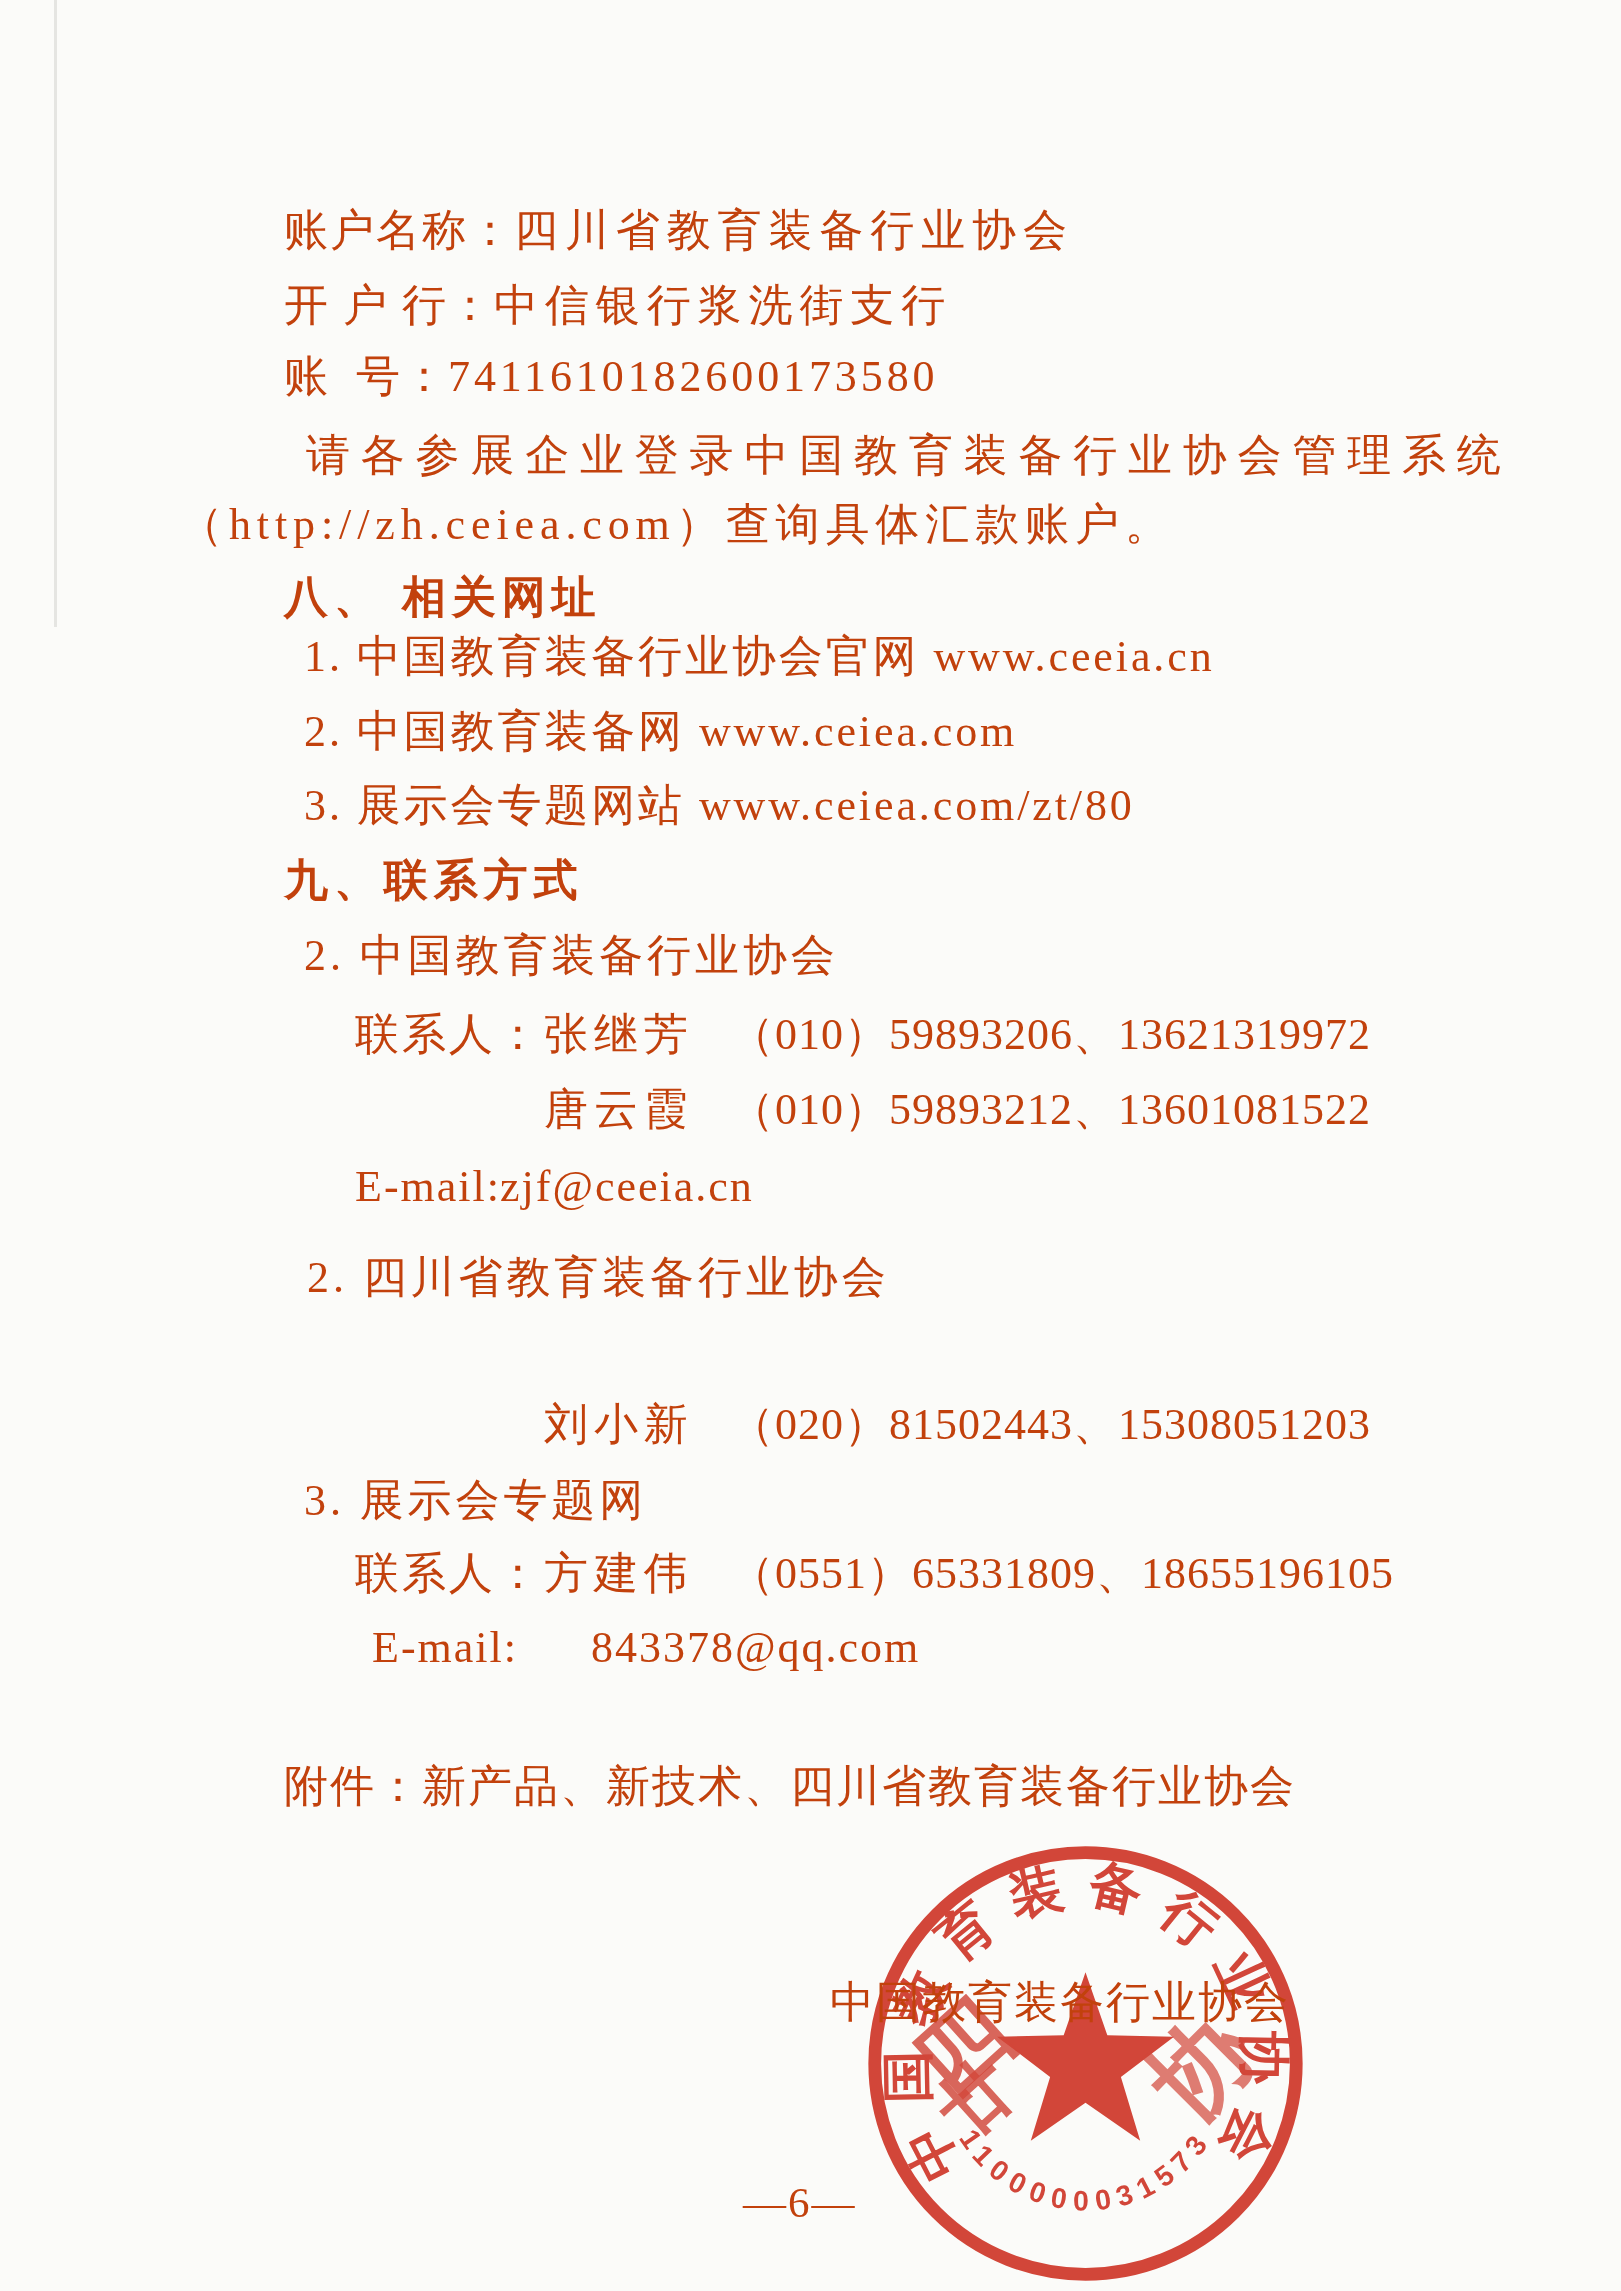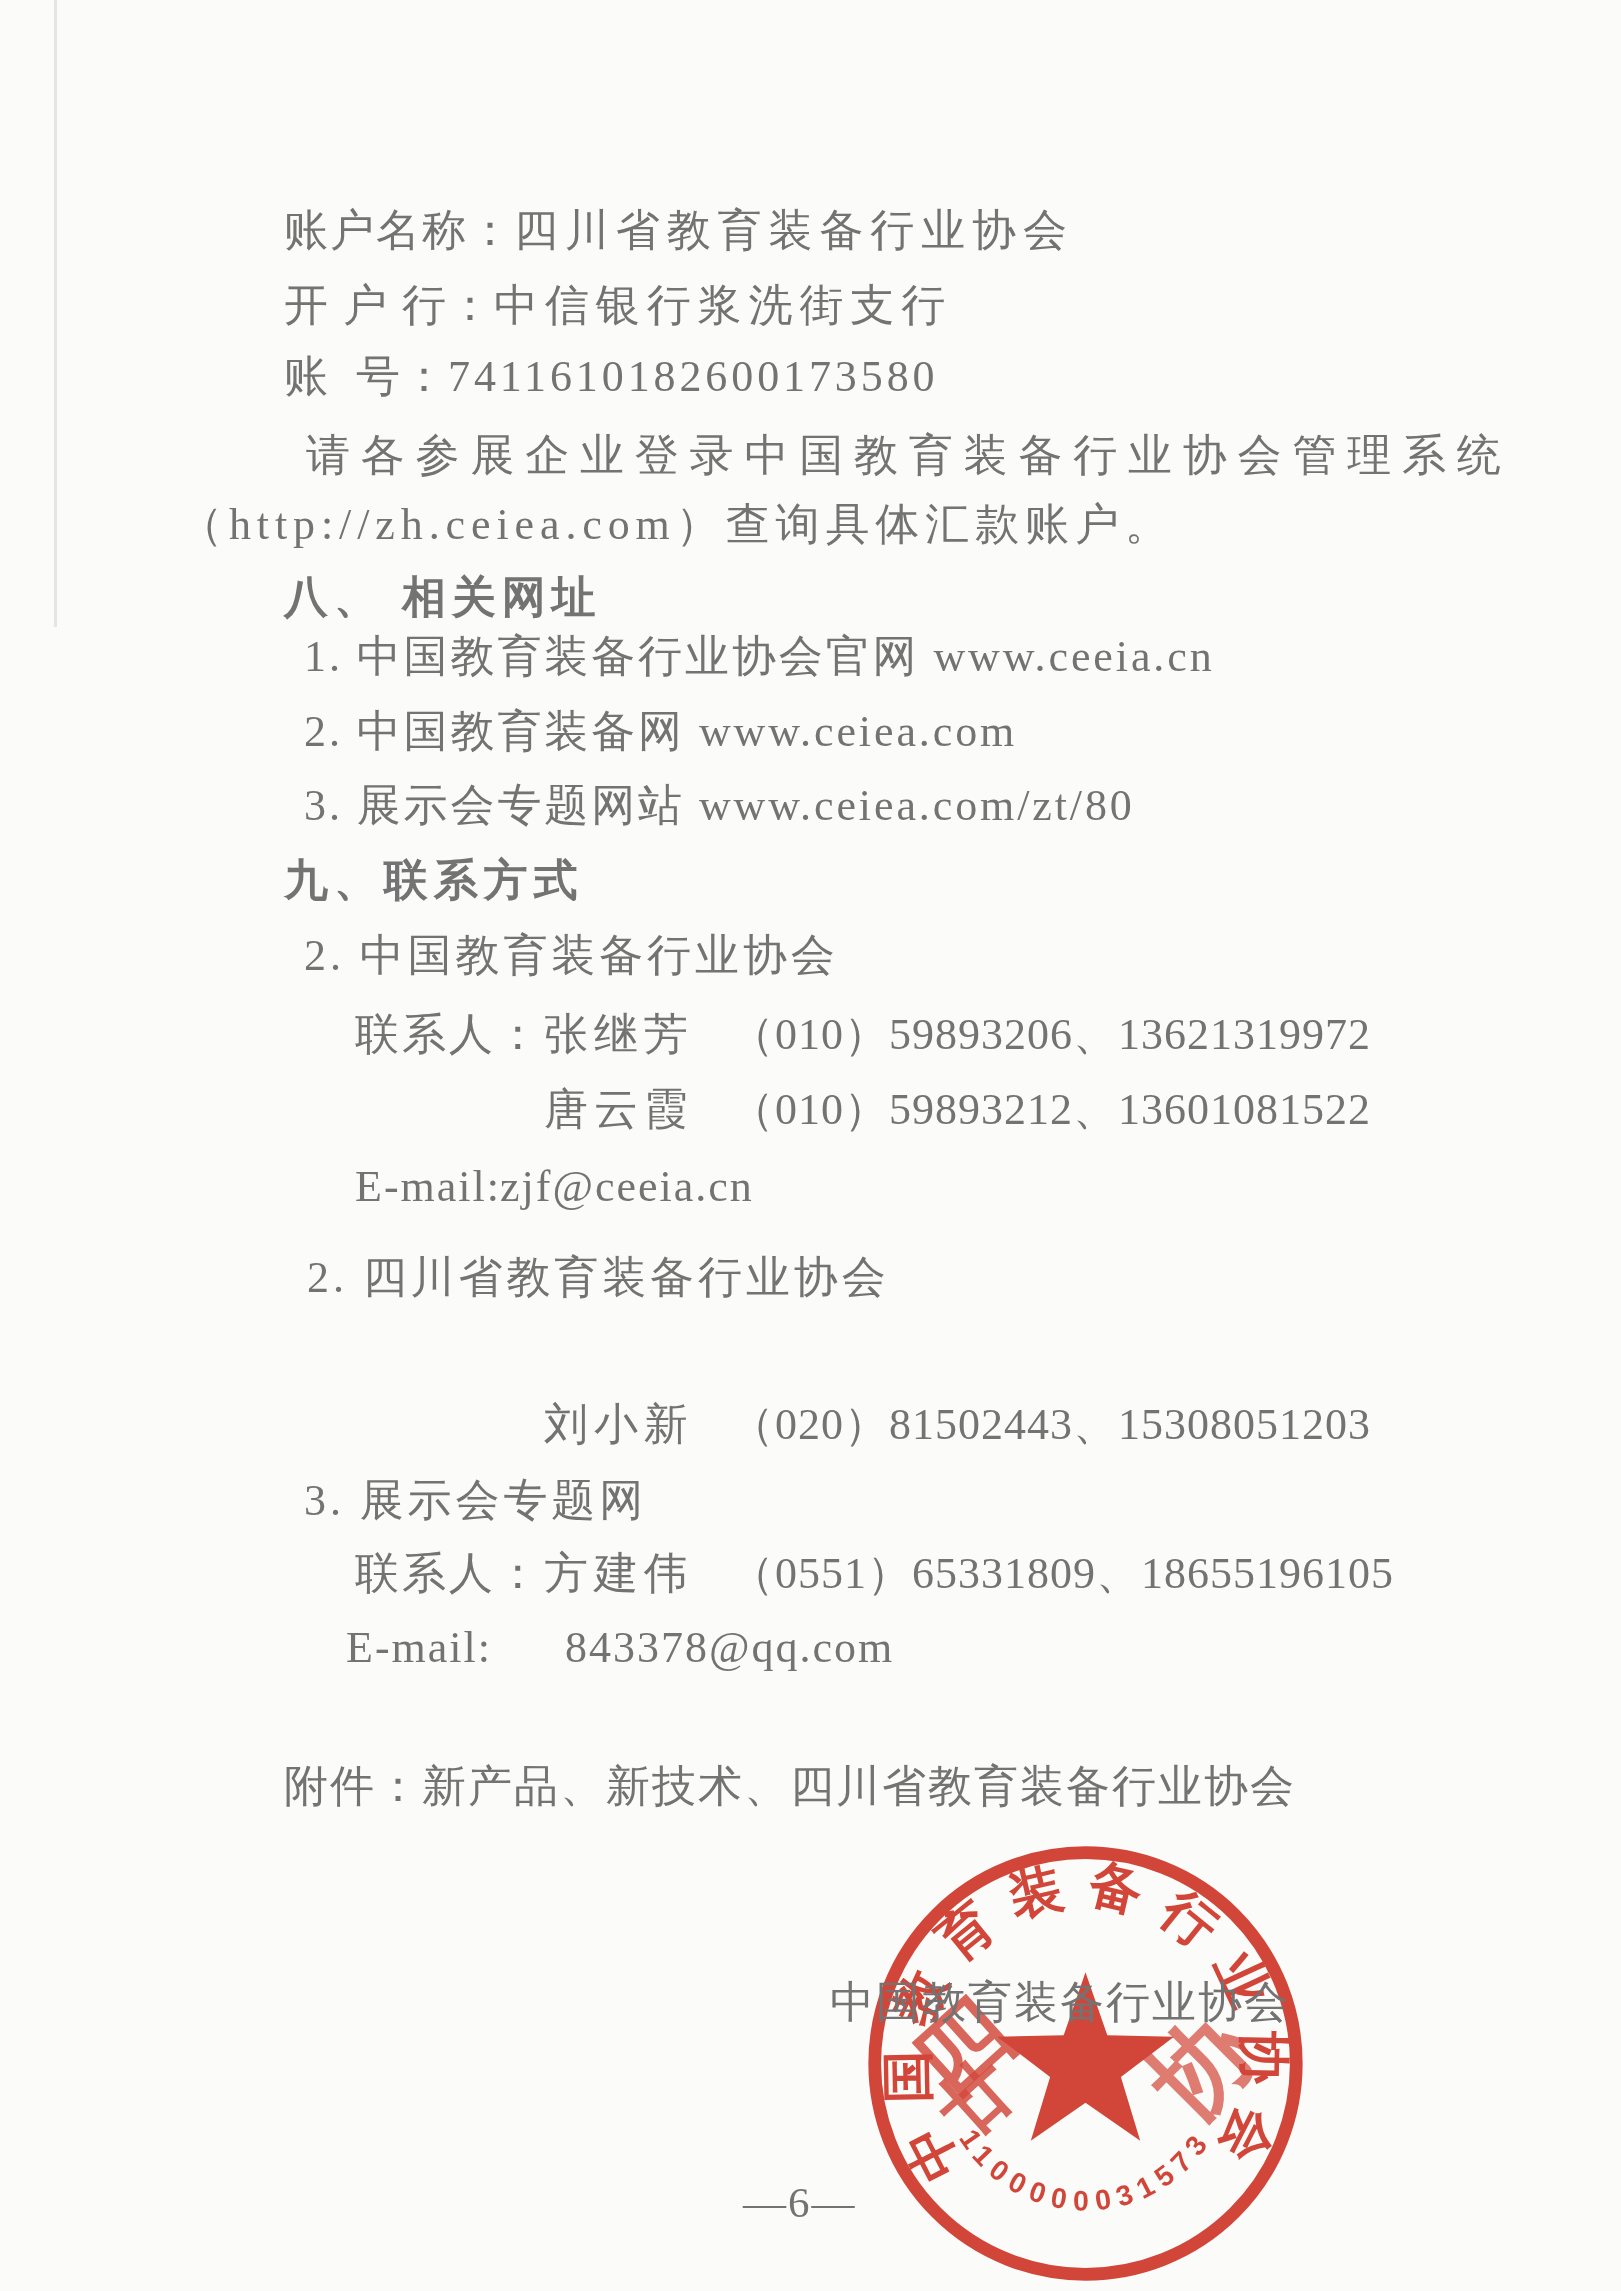--- a/index.html
+++ b/index.html
@@ -2,21 +2,21 @@
 <html><head>
 <meta charset="utf-8">
 <style>
   html,body{margin:0;padding:0;}
   body{background:#9a9a9a;}
   .page{
     position:relative;
     width:1621px;height:2292px;
     background:#fbfbf9;
     font-family:"Liberation Serif","DejaVu Serif",serif;
-    color:#737373;
+    color:#c2410c;
     overflow:hidden;
   }
   .line{
     position:absolute;
     white-space:pre;
     font-size:44px;
     line-height:1.15;
     letter-spacing:2px;
   }
   .acct-label{letter-spacing:2px;}
@@ -90,21 +90,21 @@
   <div class="line org-line" style="left:304px;top:931px">2. 中国教育装备行业协会</div>
   <div class="line" style="left:355px;top:1010px"><span class="clabel">联系人：</span><span class="cname">张继芳</span><span class="cphone">（010）59893206、13621319972</span></div>
   <div class="line" style="left:355px;top:1085px"><span class="clabel"></span><span class="cname">唐云霞</span><span class="cphone">（010）59893212、13601081522</span></div>
   <div class="line" style="left:355px;top:1162px"><span class="elabel1">E-mail:</span><span>zjf@ceeia.cn</span></div>
 
   <div class="line org-line" style="left:307px;top:1253px">2. 四川省教育装备行业协会</div>
   <div class="line" style="left:355px;top:1400px"><span class="clabel"></span><span class="cname">刘小新</span><span class="cphone">（020）81502443、15308051203</span></div>
 
   <div class="line org-line" style="left:304px;top:1476px">3. 展示会专题网</div>
   <div class="line" style="left:355px;top:1549px"><span class="clabel">联系人：</span><span class="cname">方建伟</span><span class="cphone">（0551）65331809、18655196105</span></div>
-  <div class="line" style="left:346px;top:1623px"><span class="elabel3">E-mail:</span><span>843378@qq.com</span></div>
+  <div class="line" style="left:372px;top:1623px"><span class="elabel3">E-mail:</span><span>843378@qq.com</span></div>
 
   <div class="line attach" style="left:284px;top:1762px">附件：新产品、新技术、四川省教育装备行业协会</div>
 
   <svg class="seal" viewBox="0 0 458 458">
     <defs>
       <path id="arcTop" d="M 95.5 322.5 A 163 163 0 1 1 362.5 322.5"></path>
       <path id="arcBot" d="M 99.1 304 A 150 150 0 0 0 358.9 304"></path>
     </defs>
     <circle cx="229" cy="229" r="215" fill="none" stroke="#cf392b" stroke-width="13"></circle>
     <polygon fill="#cf392b" points="229,136 251.3,200.3 319.3,201.6 265.1,242.7 284.8,307.9 229,269 173.2,307.9 192.9,242.7 138.7,201.6 206.7,200.3"></polygon>

